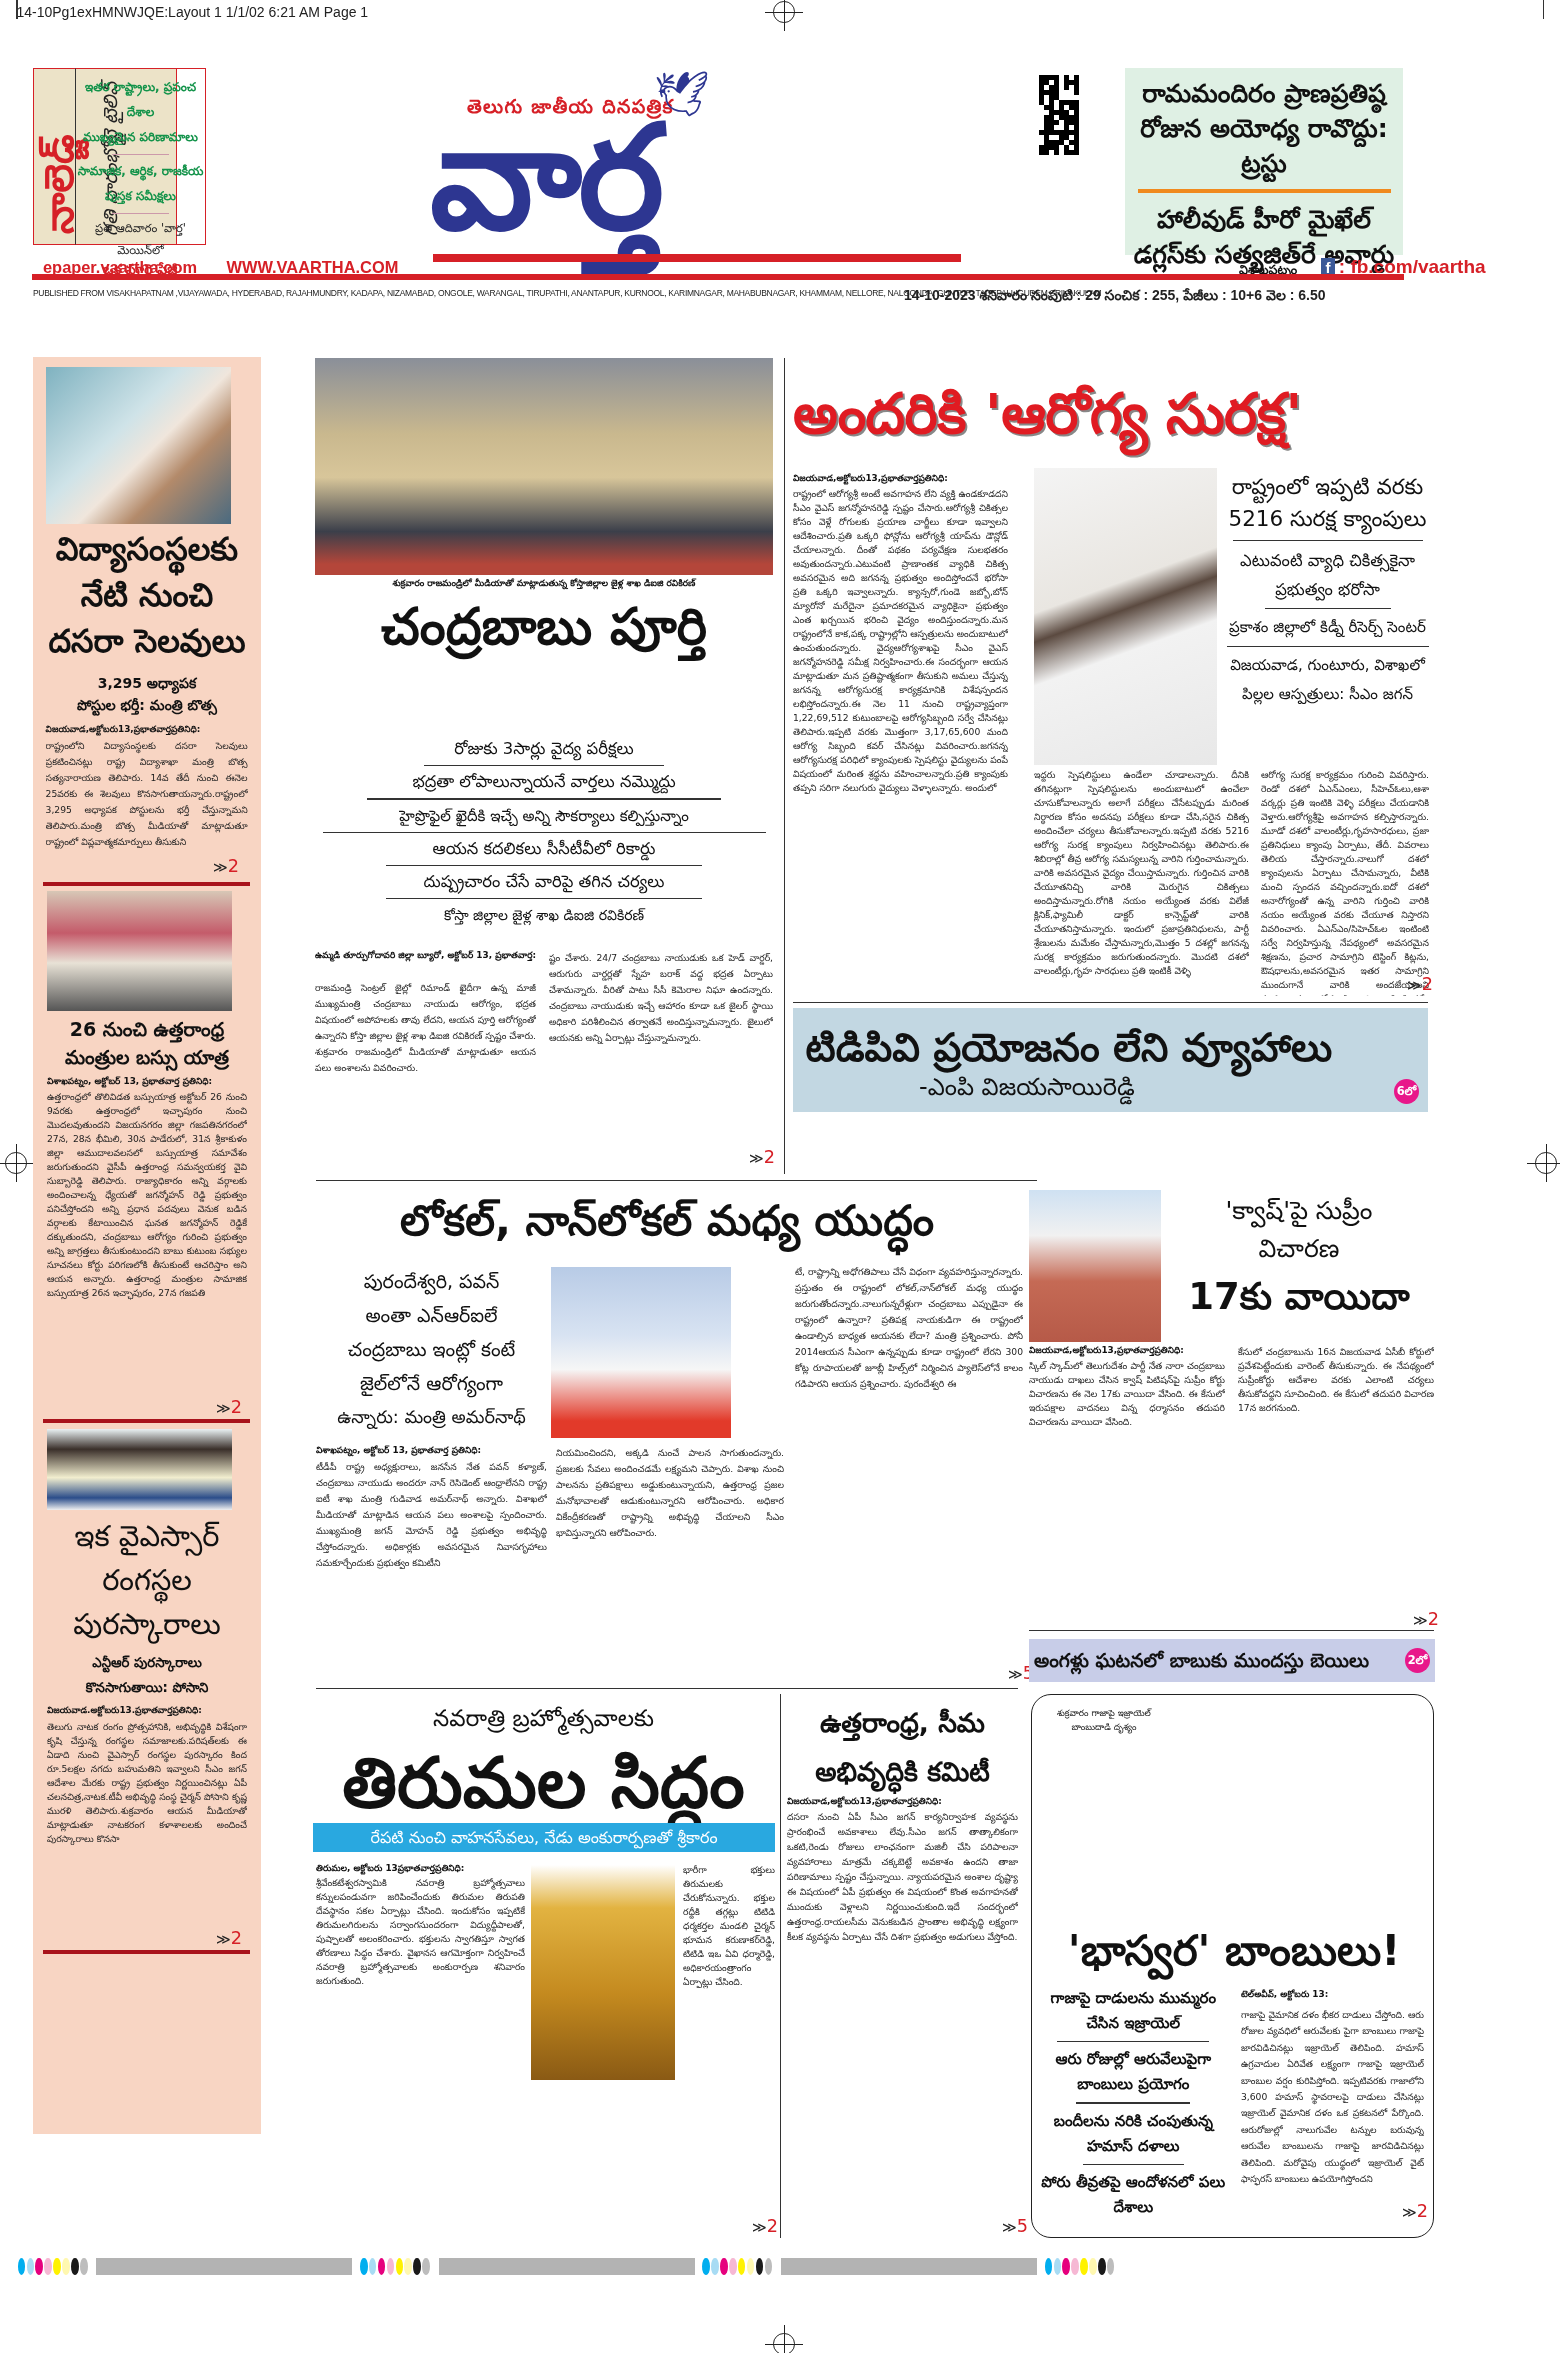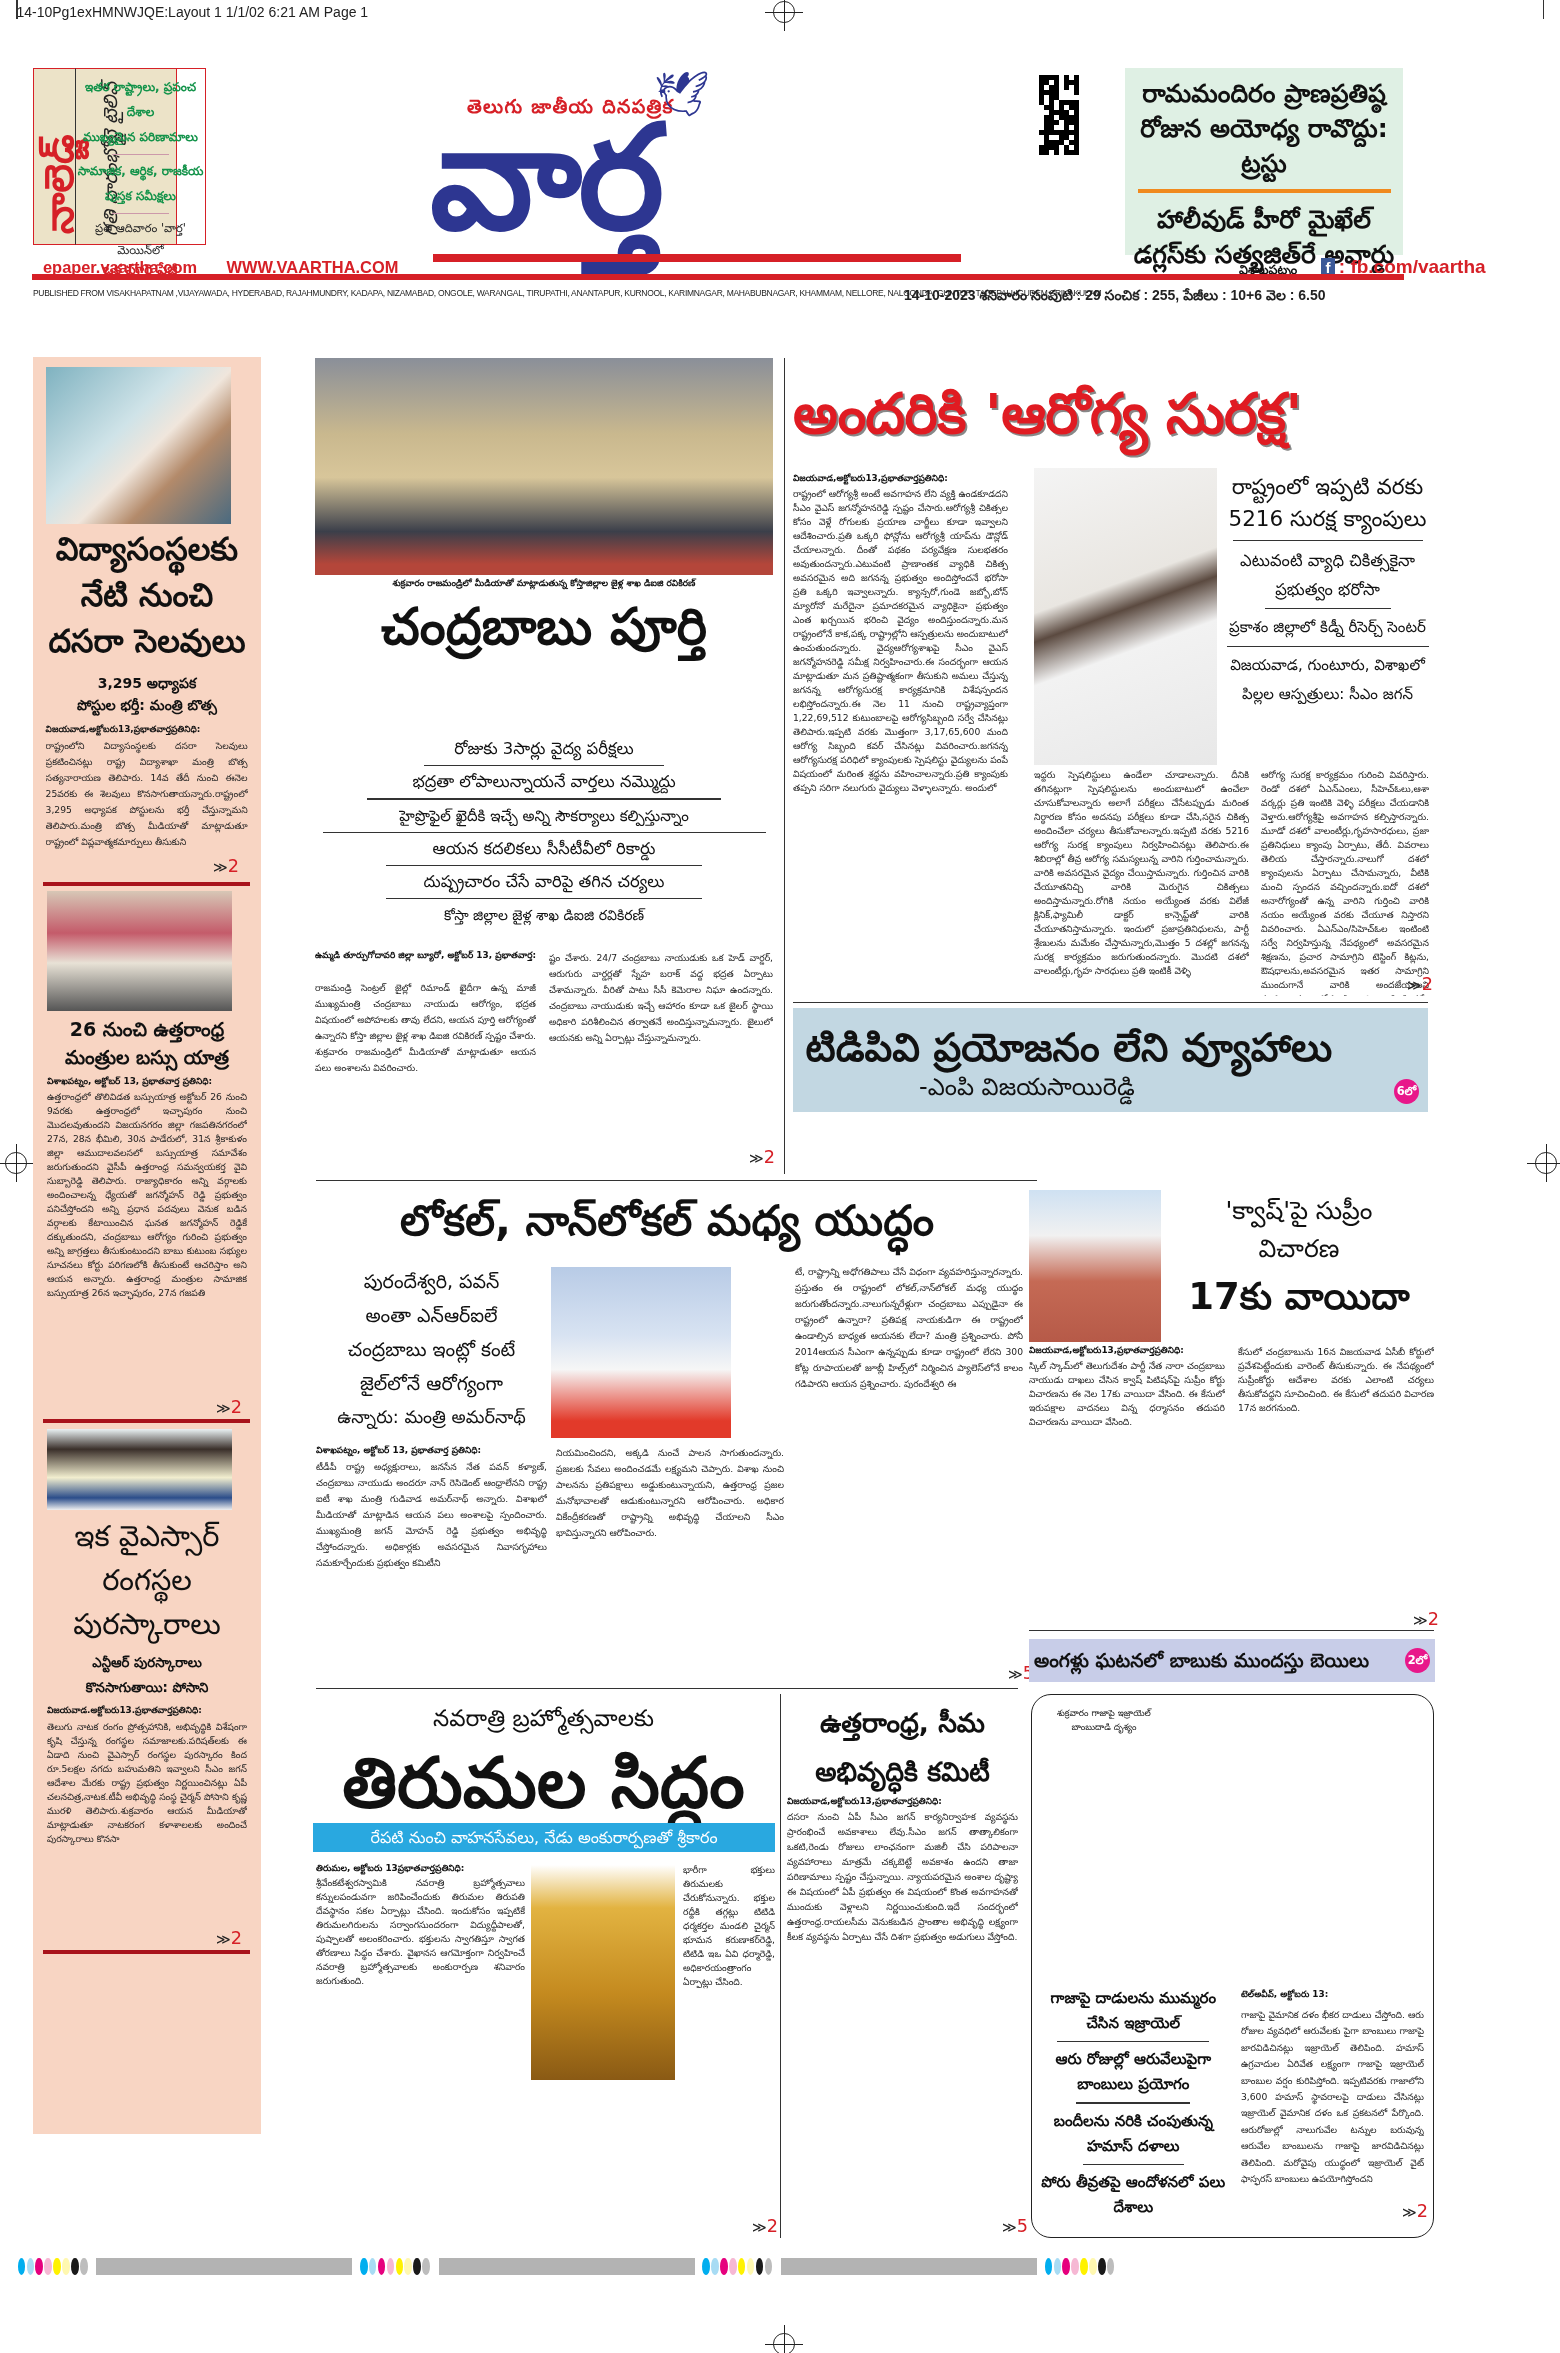--- a/index.html
+++ b/index.html
@@ -418,20 +418,21 @@
   <div class="abs body" style="left:787px;top:1809px;width:231px;height:417px;overflow:hidden;line-height:15px">దసరా నుంచి ఏపీ సీఎం జగన్ కార్యనిర్వాహక వ్యవస్థను ప్రారంభించే అవకాశాలు లేవు.సీఎం జగన్ తాత్కాలికంగా ఒకటి,రెండు రోజులు లాంఛనంగా మజిలీ చేసి పరిపాలనా వ్యవహారాలు మాత్రమే చక్కబెట్టే అవకాశం ఉందని తాజా పరిణామాలు స్పష్టం చేస్తున్నాయి. న్యాయపరమైన అంశాల దృష్ట్యా ఈ విషయంలో ఏపీ ప్రభుత్వం ఈ విషయంలో కొంత అవగాహనతో ముందుకు వెళ్లాలని నిర్ణయించుకుంది.ఇదే సందర్భంలో ఉత్తరాంధ్ర.రాయలసీమ వెనుకబడిన ప్రాంతాల అభివృద్ధి లక్ష్యంగా కీలక వ్యవస్థను ఏర్పాటు చేసే దిశగా ప్రభుత్వం అడుగులు వేస్తోంది.</div>
   <div class="abs cont" style="left:1002px;top:2216px"><span class="arr">≫</span><span>5</span></div>
 </section>
 
 <section class="abs gaza-box">
   <div class="abs cap" style="left:8.9px;top:11.4px;width:126px;font-weight:normal;font-size:8.9px;line-height:14px">
     <div>శుక్రవారం గాజాపై ఇజ్రాయెల్</div>
     <div>బాంబుదాడి దృశ్యం</div>
   </div>
   <div class="abs photo gaza" style="left:19px;top:12.6px;width:364px;height:210px;z-index:-1"></div>
+  <div class="abs big-black" style="left:12.6px;top:225px;width:379px;font-size:42px;line-height:61px">'భాస్వర' బాంబులు!</div>
   <div class="abs" style="left:6.3px;top:291px;width:190px">
     <div class="subdeck" style="font-size:15px;line-height:25px;font-weight:bold">గాజాపై దాడులను ముమ్మరం చేసిన ఇజ్రాయెల్</div>
     <div class="hline" style="width:152px;margin:5px auto"></div>
     <div class="subdeck" style="font-size:15px;line-height:25px;font-weight:bold">ఆరు రోజుల్లో ఆరువేలుపైగా బాంబులు ప్రయోగం</div>
     <div class="hline" style="width:114px;margin:5px auto"></div>
     <div class="subdeck" style="font-size:15px;line-height:25px;font-weight:bold">బందీలను నరికి చంపుతున్న హమాస్ దళాలు</div>
     <div class="hline" style="width:101px;margin:5px auto"></div>
     <div class="subdeck" style="font-size:15px;line-height:25px;font-weight:bold">పోరు తీవ్రతపై ఆందోళనలో పలు దేశాలు</div>
   </div>
   <div class="abs byline" style="left:209px;top:294px;width:183px">టెల్అవీవ్, అక్టోబరు 13:</div>

